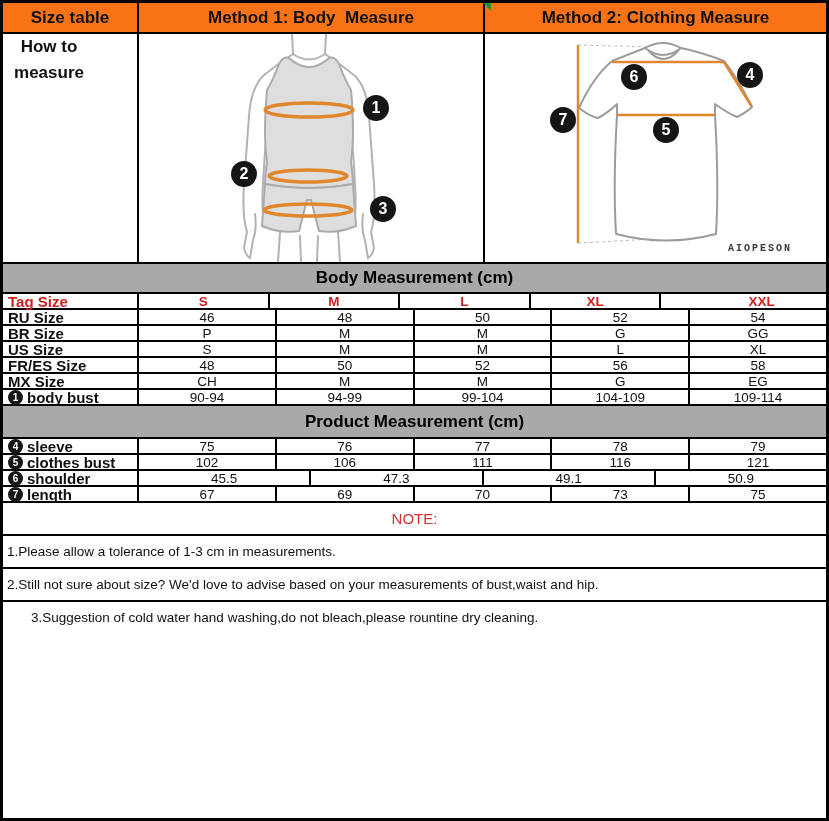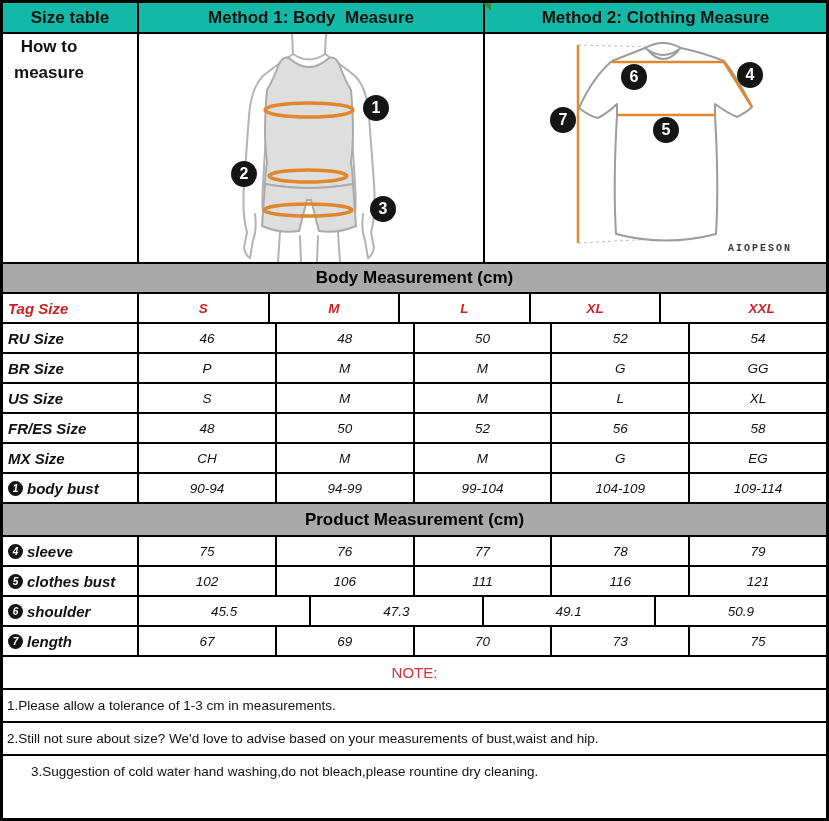--- a/index.html
+++ b/index.html
@@ -12,21 +12,21 @@
     font-family:"Liberation Sans", sans-serif;
     color:#111;
     overflow:hidden;
   }
   .row{display:flex;box-sizing:border-box;border-bottom:2px solid #000;}
   .row:last-child{border-bottom:none;}
   .cell{box-sizing:border-box;border-right:2px solid #000;display:flex;align-items:center;justify-content:center;}
   .cell:last-child{border-right:none;}
 
   
-  .top-header{height:31px;background:#14b8a6;}
+  .top-header{height:31px;background:#f97316;}
   .top-header .cell{font-weight:bold;font-size:17px;white-space:pre-wrap;}
   .c-first{width:136px;flex:none;}
   .c-mid{width:346px;flex:none;}
   .c-last{flex:1;}
 
   
   .illus-row{height:230px;}
   .illus-row .cell{position:relative;background:#fff;overflow:hidden;align-items:stretch;justify-content:flex-start;}
   .howto{display:flex;align-items:center;justify-content:center;font-weight:bold;font-size:17px;text-align:center;}
   .howto span{display:inline-block;width:92px;line-height:1.55;}
@@ -35,21 +35,21 @@
     background:#151515;color:#fff;font-weight:bold;font-size:16px;
     display:flex;align-items:center;justify-content:center;
   }
   .brand{position:absolute;right:34px;bottom:8px;font-size:10px;letter-spacing:2px;font-weight:bold;color:#3a3a3a;font-family:"Liberation Mono",monospace;}
 
   
   .band{height:30px;background:#a9a9a9;display:flex;align-items:center;justify-content:center;font-weight:bold;font-size:17px;color:#000;}
   .band2{height:33px;}
 
   
-  .data-row{height:30px;font-style:italic;}
+  .data-row{height:16px;}
   .lbl{width:136px;flex:none;justify-content:flex-start;padding-left:5px;font-weight:bold;font-size:15px;gap:4px;}
   .val{flex:1;font-size:13.5px;}
   .red{color:#cc2222;}
   .red .val, .red .lbl{color:#cc2222;}
   .mini-badge{
     display:inline-flex;width:15px;height:15px;border-radius:50%;flex:none;
     background:#151515;color:#fff;font-size:10px;font-weight:bold;
     align-items:center;justify-content:center;
   }
 

